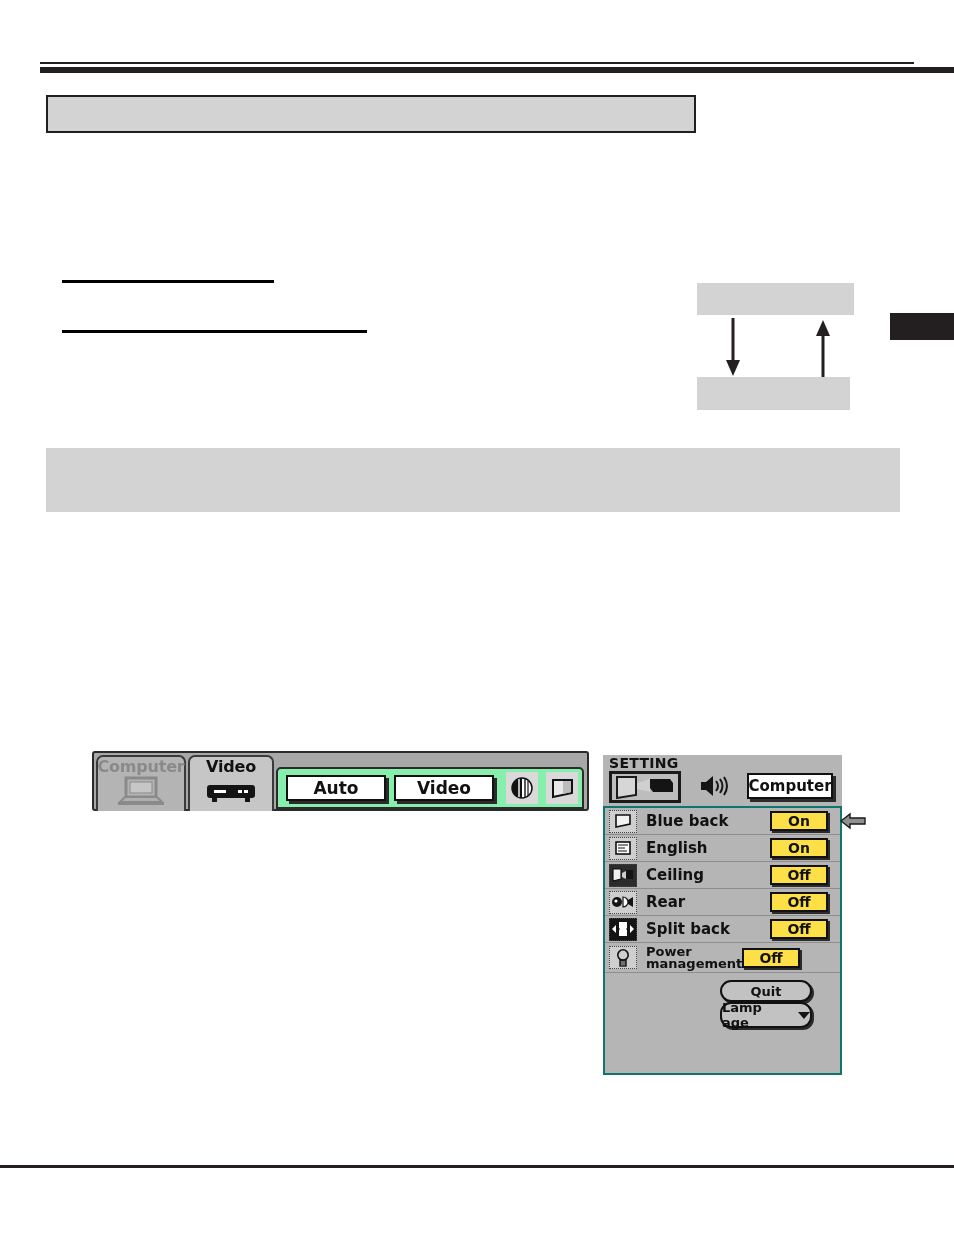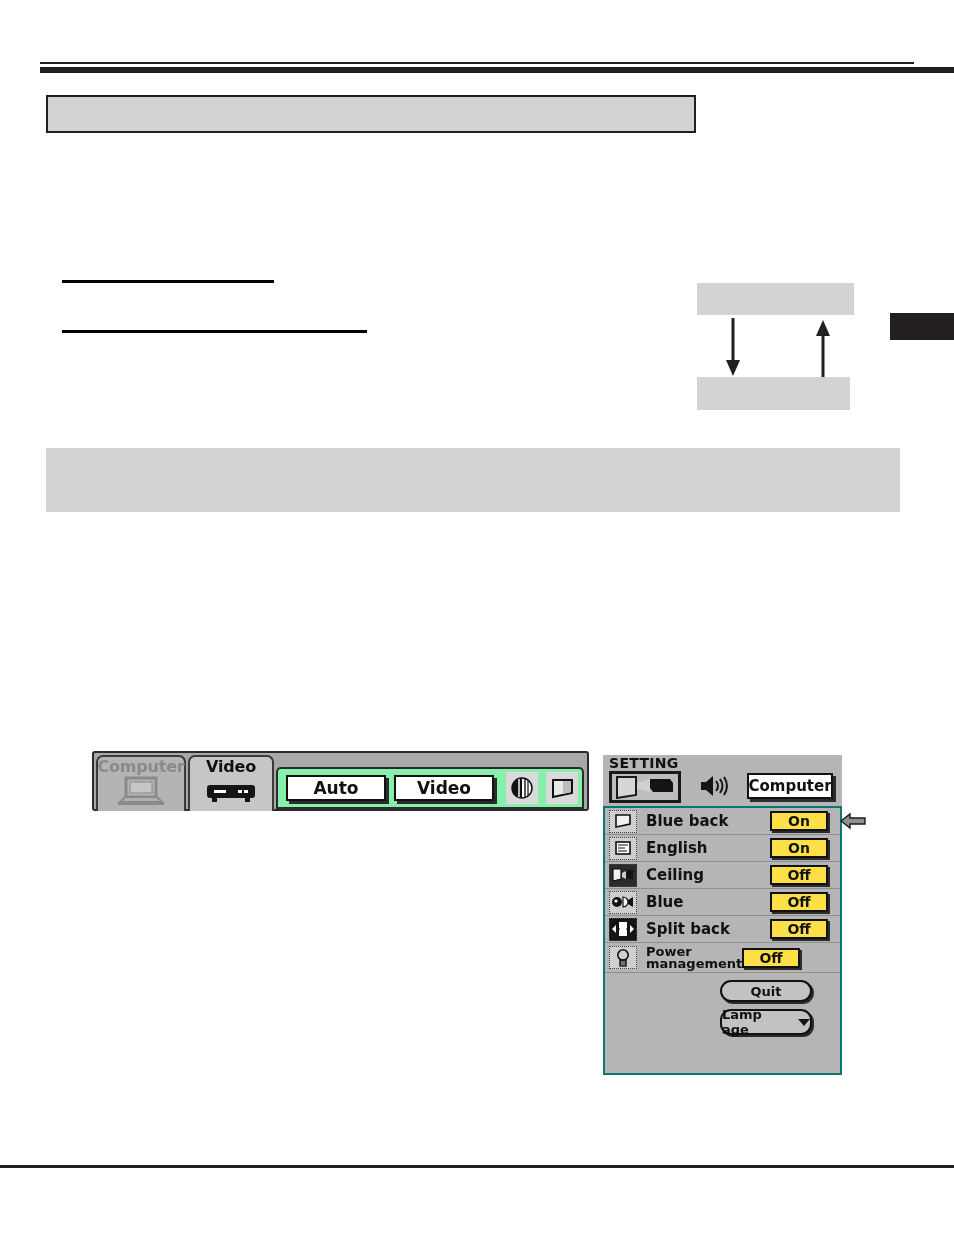--- a/index.html
+++ b/index.html
@@ -266,21 +266,20 @@
     position: absolute;
     right: -26px;
     top: 3px;
   }
 
   .btn-area {
     padding-top: 7px;
     display: flex;
     flex-direction: column;
     align-items: flex-end;
-    gap: 7px;
     padding-right: 28px;
   }
   .pill {
     width: 92px;
     height: 22px;
     background: #c2c2c2;
     border: 2px solid #111;
     border-radius: 11px;
     box-shadow: 2px 2px 0 #2b2b2b;
     display: flex;
@@ -441,21 +440,21 @@
 
       <div class="srow">
         <div class="srow-icon">
           <svg width="24" height="16" viewBox="0 0 24 16">
             <circle cx="6" cy="8" r="5" fill="#141414"></circle>
             <circle cx="5" cy="7" r="1.6" fill="#ffffff"></circle>
             <path d="M12 3 A5 5 0 0 1 12 13 Z" fill="#ffffff" stroke="#111" stroke-width="1.2"></path>
             <path d="M17 6 L22 3 V13 L17 10 Z" fill="#141414"></path>
           </svg>
         </div>
-        <div class="srow-label">Blue</div>
+        <div class="srow-label">Rear</div>
         <div class="srow-value">Off</div>
       </div>
 
       <div class="srow">
         <div class="srow-icon" style="background:#141414;">
           <svg width="24" height="16" viewBox="0 0 24 16">
             <rect x="8" y="1" width="8" height="14" fill="#ffffff"></rect>
             <polygon points="1,8 5,4 5,12" fill="#ffffff"></polygon>
             <polygon points="9,8 6,5 6,11" fill="#141414"></polygon>
             <polygon points="23,8 19,4 19,12" fill="#ffffff"></polygon>

